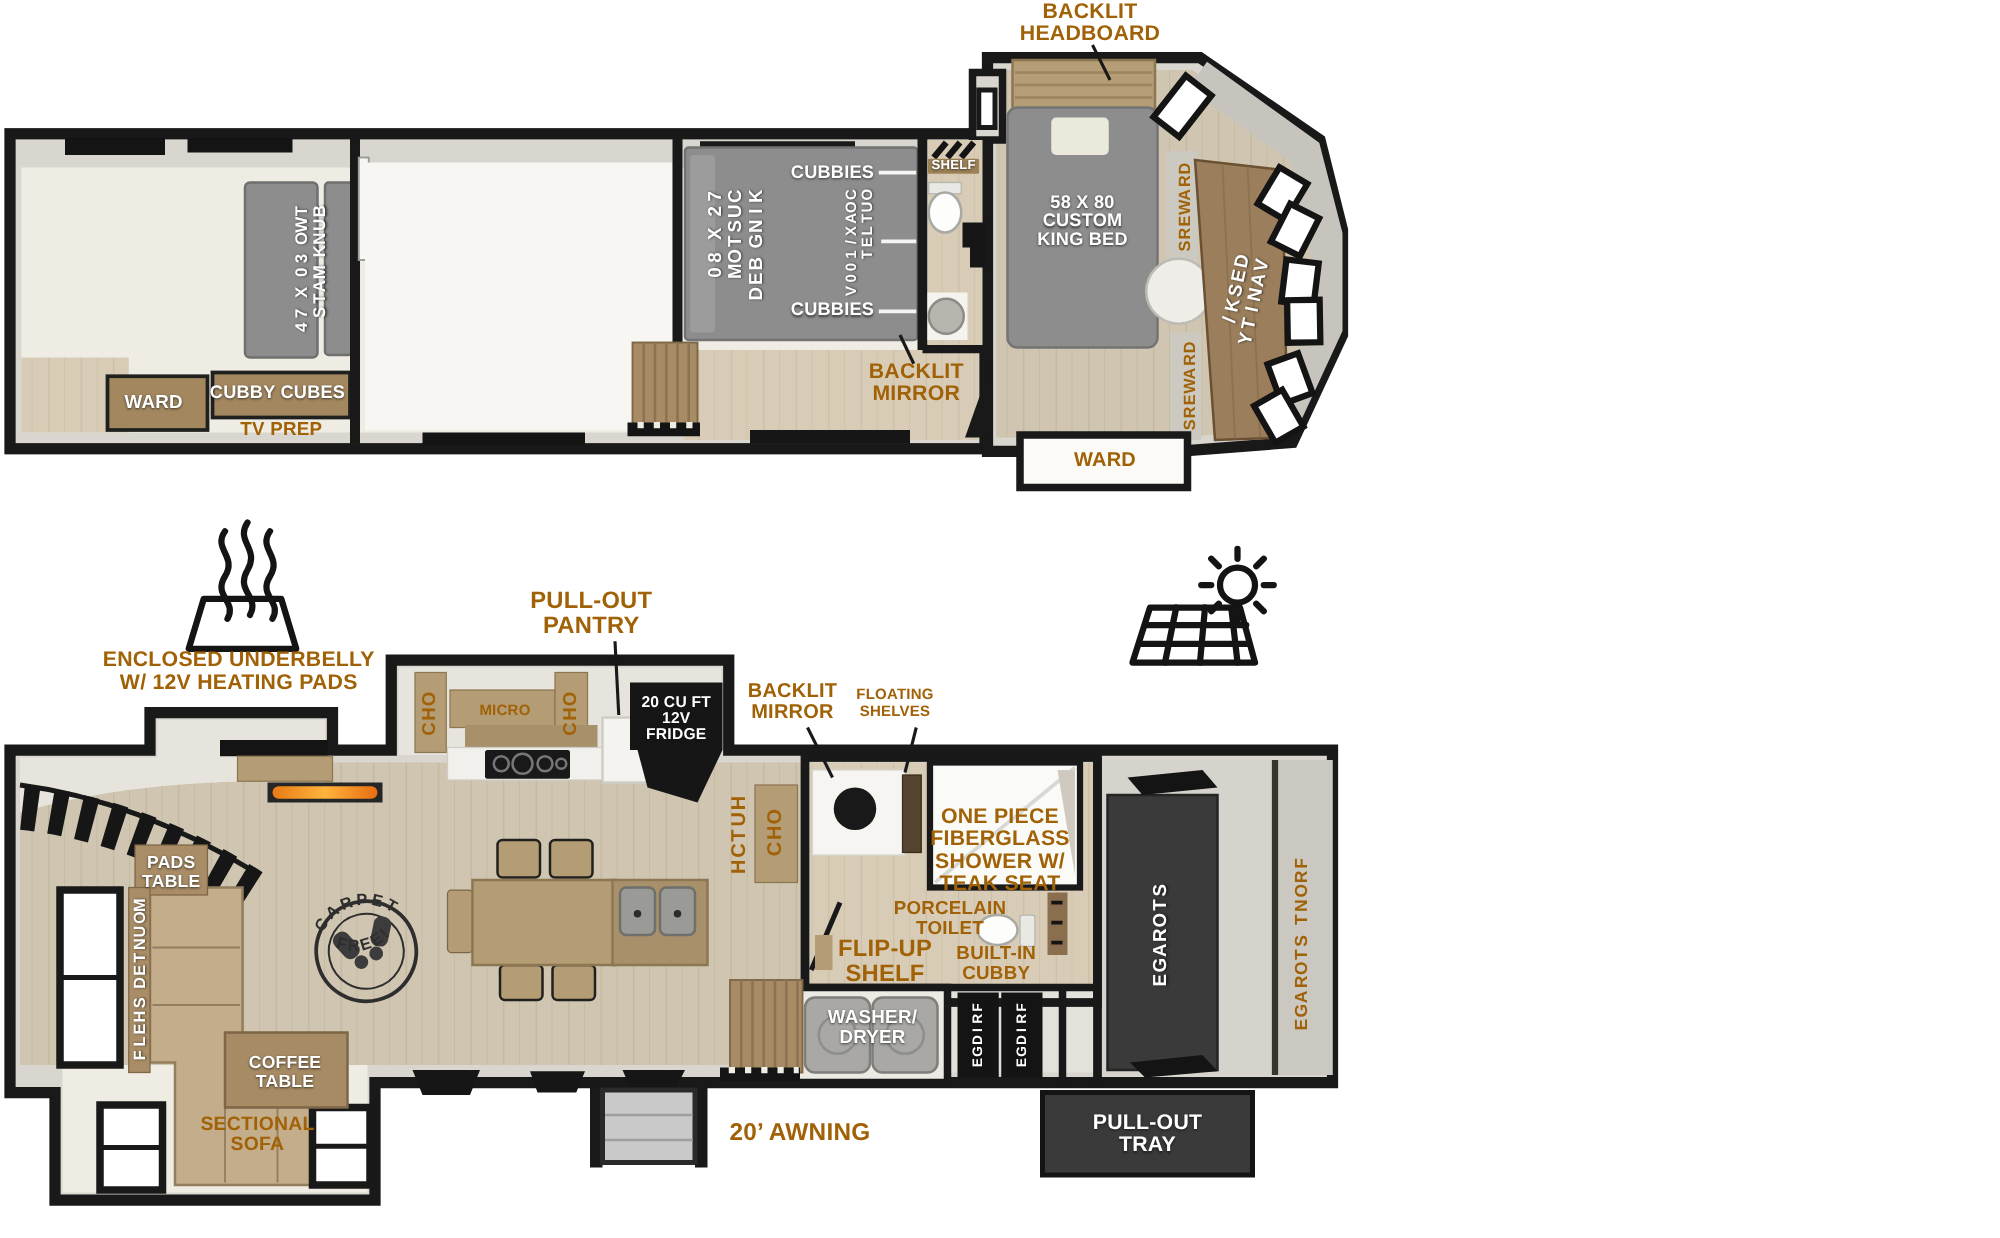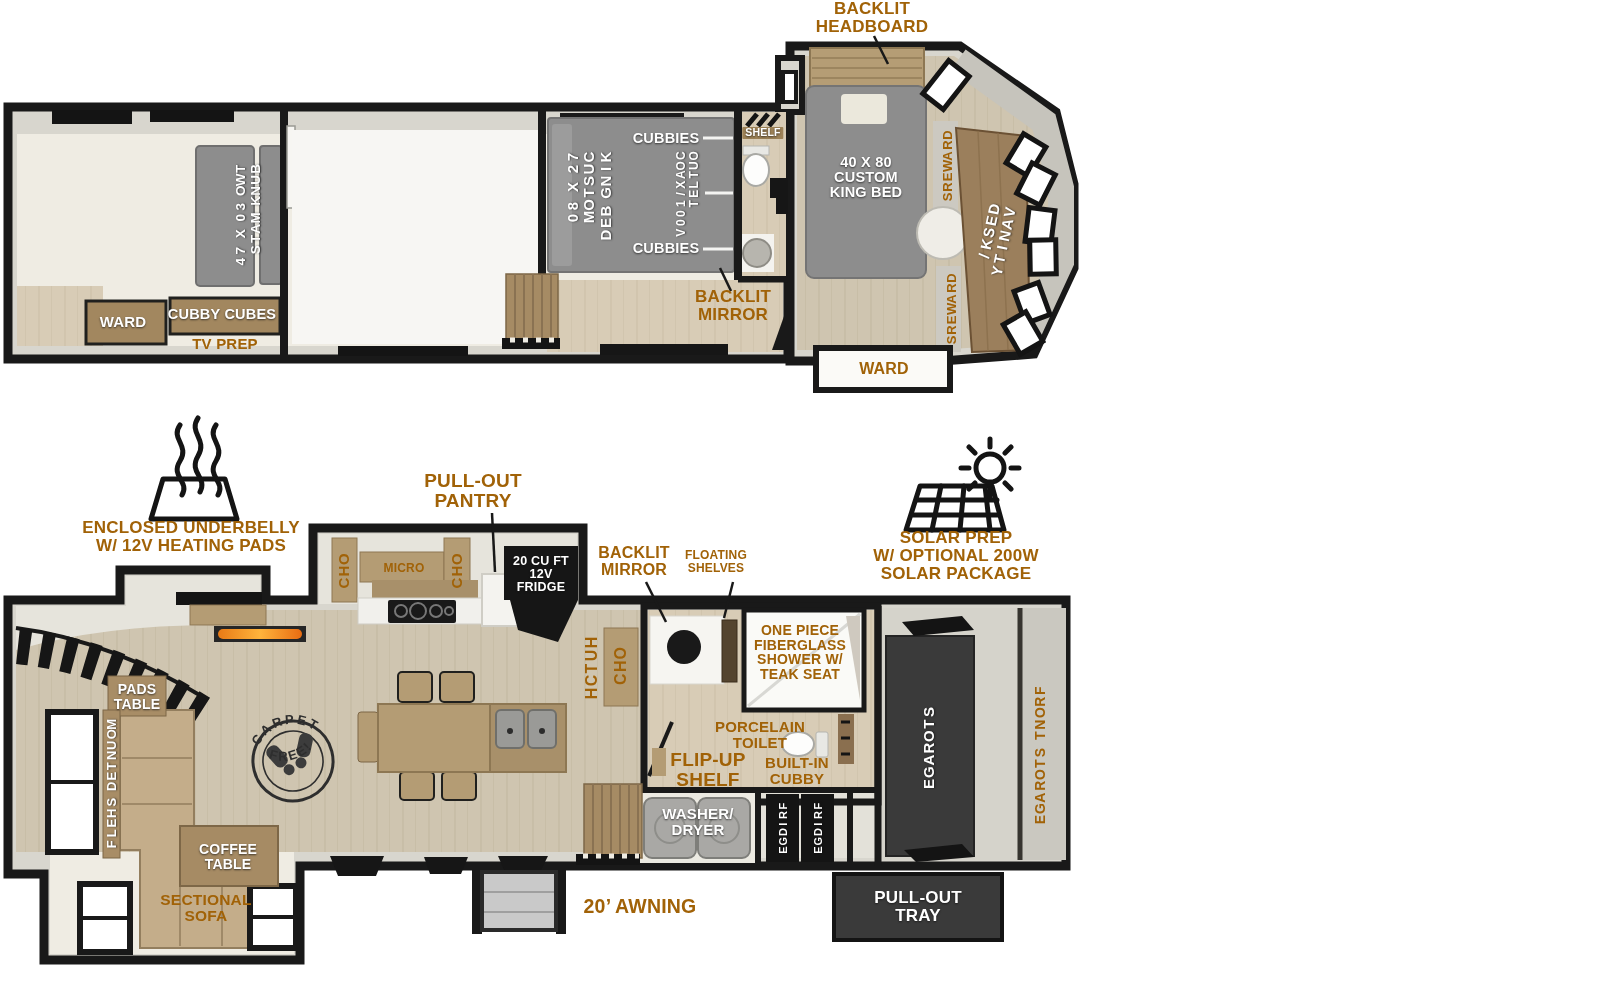--- a/index.html
+++ b/index.html
@@ -365,21 +365,21 @@
           <span class="vch">T</span>
           <span class="vch">L</span>
           <span class="vch">E</span>
           <span class="vch">T</span>
         </span>
       </div>
   <div class="lbl w" style="left:666px;top:249px;font-size:14.5px">CUBBIES</div>
   <div class="lbl w tag" style="left:763px;top:133px;font-size:10.5px">SHELF</div>
   <div class="lbl b" style="left:733px;top:306px;font-size:17px">BACKLIT
 MIRROR</div>
-  <div class="lbl w" style="left:866px;top:178px;font-size:14.5px">40 X 80
+  <div class="lbl w" style="left:866px;top:178px;font-size:14.5px">58 X 80
 CUSTOM
 KING BED</div>
   <div class="lbl b v" style="left:948px;top:166px;font-size:13px">
         <span class="vcol">
           <span class="vch">D</span>
           <span class="vch">R</span>
           <span class="vch">A</span>
           <span class="vch">W</span>
           <span class="vch">E</span>
           <span class="vch">R</span>
@@ -413,23 +413,20 @@
           <span class="vch">R</span>
           <span class="vch">S</span>
         </span>
       </div>
   <div class="lbl b" style="left:884px;top:369px;font-size:16px">WARD</div>
 
   <div class="lbl b" style="left:191px;top:537px;font-size:17px">ENCLOSED UNDERBELLY
 W/ 12V HEATING PADS</div>
   <div class="lbl b" style="left:473px;top:491px;font-size:19px">PULL-OUT
 PANTRY</div>
-  <div class="lbl b" style="left:956px;top:556px;font-size:17px">SOLAR PREP
-W/ OPTIONAL 200W
-SOLAR PACKAGE</div>
   <div class="lbl b" style="left:640px;top:906px;font-size:19.5px">20’ AWNING</div>
 
   <div class="lbl b v" style="left:344px;top:571px;font-size:15px">
         <span class="vcol">
           <span class="vch">O</span>
           <span class="vch">H</span>
           <span class="vch">C</span>
         </span>
       </div>
   <div class="lbl b" style="left:404px;top:568px;font-size:12px">MICRO</div>
@@ -457,21 +454,21 @@
           <span class="vch">O</span>
           <span class="vch">H</span>
           <span class="vch">C</span>
         </span>
       </div>
 
   <div class="lbl b" style="left:634px;top:562px;font-size:16px">BACKLIT
 MIRROR</div>
   <div class="lbl b" style="left:716px;top:562px;font-size:12px">FLOATING
 SHELVES</div>
-  <div class="lbl b" style="left:800px;top:652px;font-size:14px">ONE PIECE
+  <div class="lbl b" style="left:800px;top:680px;font-size:17px">ONE PIECE
 FIBERGLASS
 SHOWER W/
 TEAK SEAT</div>
   <div class="lbl b" style="left:760px;top:735px;font-size:15px">PORCELAIN
 TOILET</div>
   <div class="lbl b" style="left:708px;top:770px;font-size:19px">FLIP-UP
 SHELF</div>
   <div class="lbl b" style="left:797px;top:771px;font-size:15px">BUILT-IN
 CUBBY</div>
 

